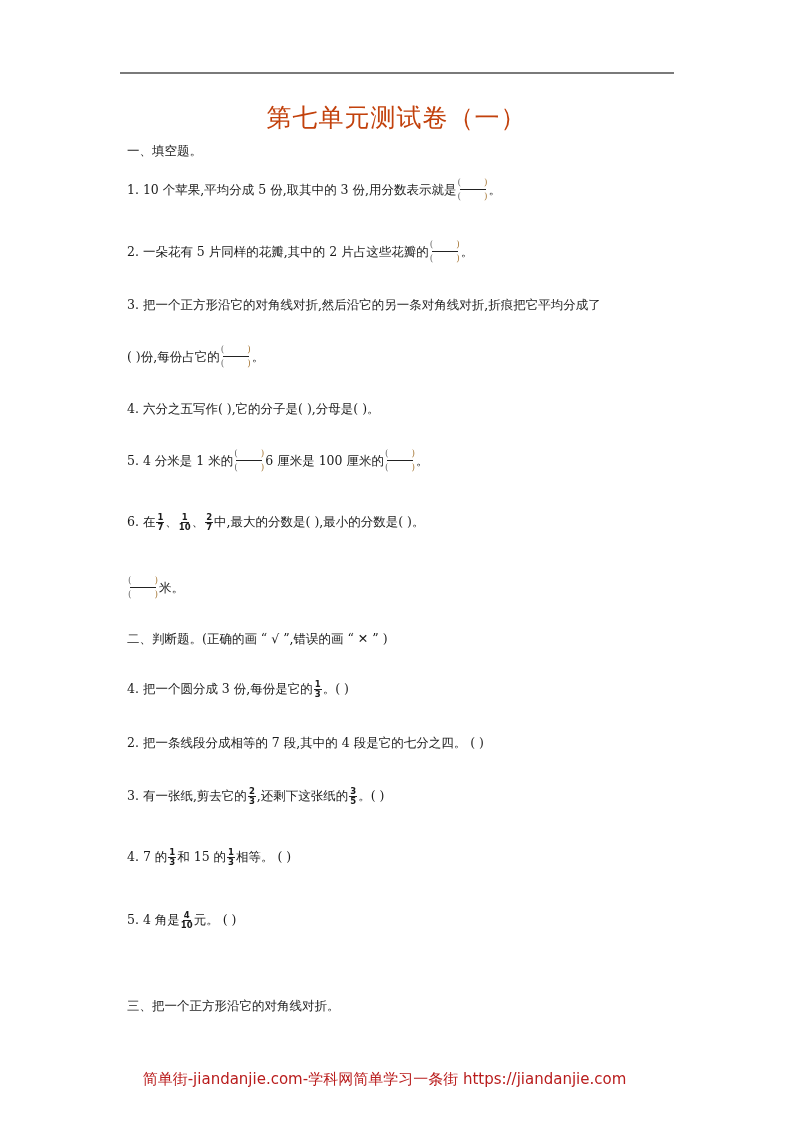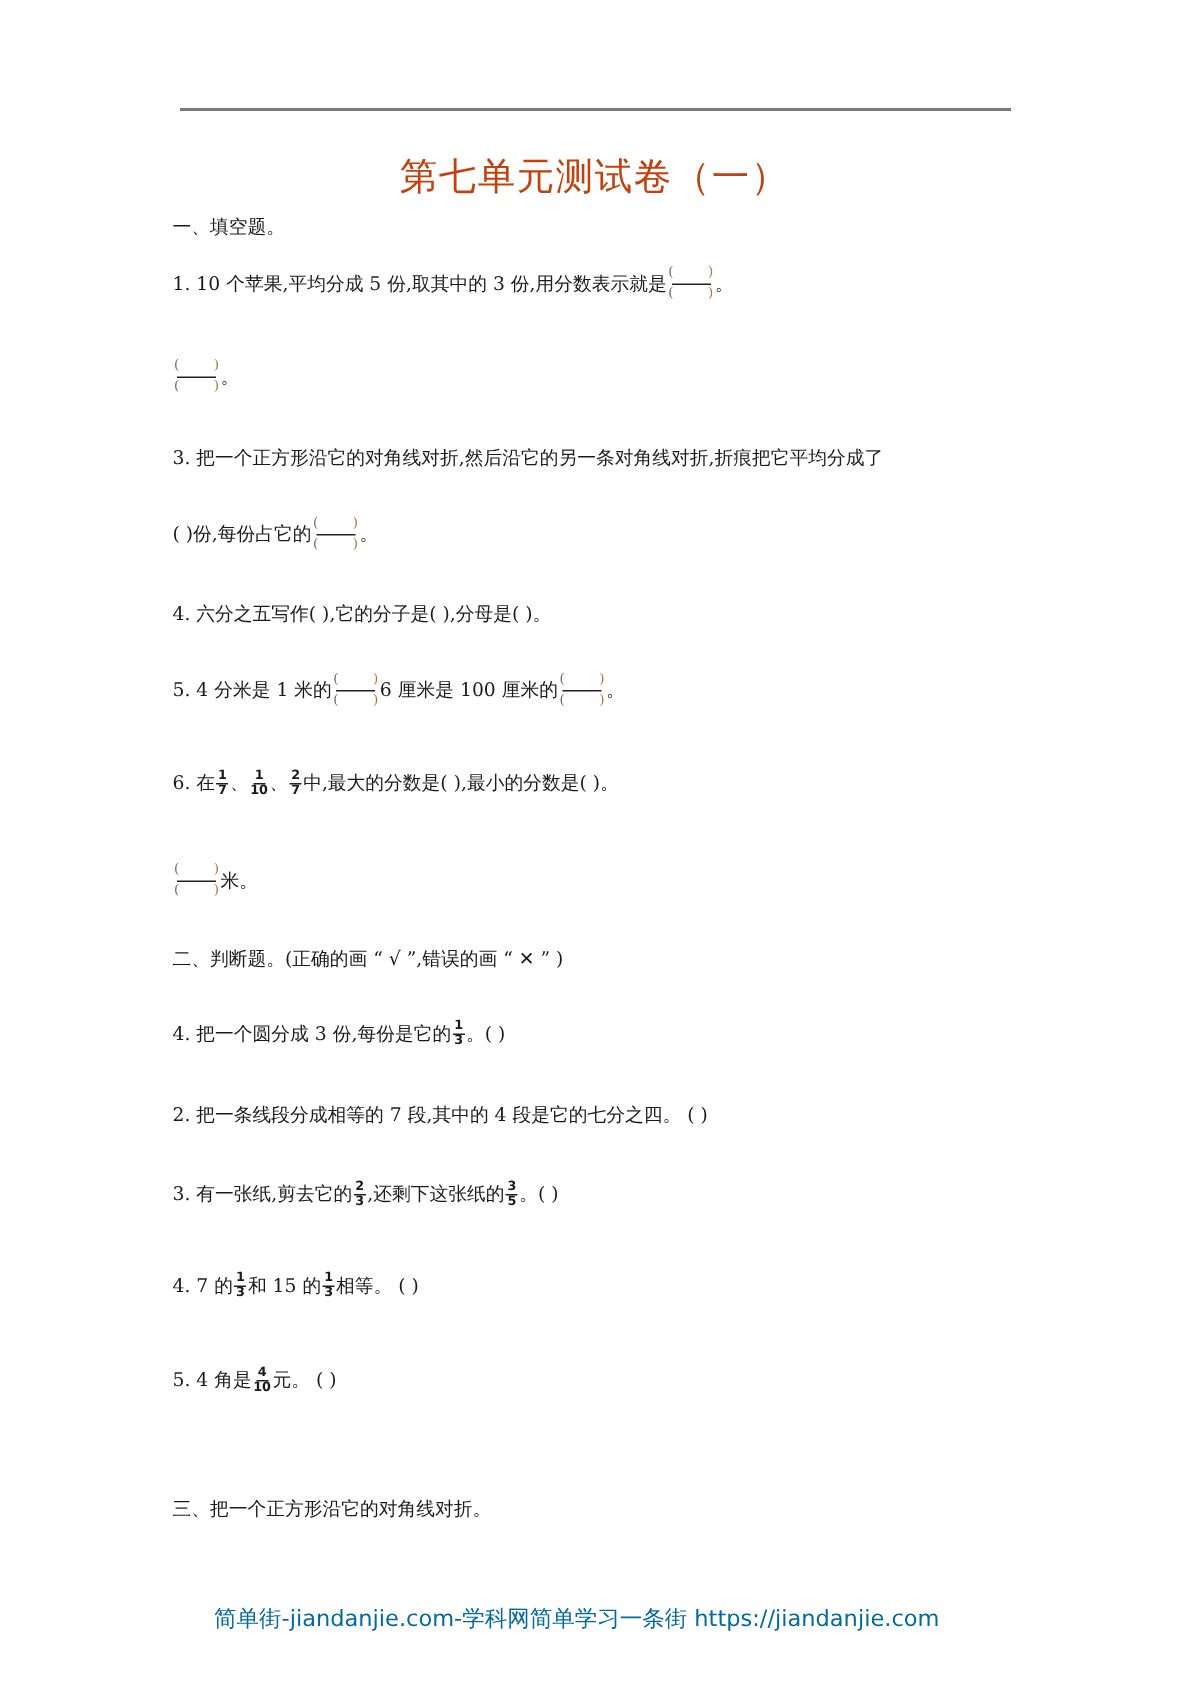--- a/index.html
+++ b/index.html
@@ -1,46 +1,46 @@
 <!DOCTYPE html>
 <html><head>
 <meta charset="utf-8">
 <style>
   html, body { margin: 0; padding: 0; background: #ffffff; }
   body { width: 793px; height: 1122px; position: relative; overflow: hidden;
          font-family: "DejaVu Serif", "Liberation Serif", serif; color: #1a1a1a; }
   .rule { position: absolute; left: 120px; top: 72px; width: 554px; height: 2px; background: #7a7a7a; }
   .title { position: absolute; left: 0; width: 793px; top: 101px; text-align: center;
            font-size: 25px; letter-spacing: 1px; color: #c2410c; }
-  .line { position: absolute; left: 115px; font-size: 12.5px; white-space: nowrap; line-height: 20px; text-align: right; }
+  .line { position: absolute; left: 127px; font-size: 12.5px; white-space: nowrap; line-height: 20px; text-align: right; }
   .frac-blank { display: inline-block; position: relative; width: 30px; height: 24px; vertical-align: middle; margin: 0 1px; }
   .frac-blank .bar { position: absolute; left: 2px; right: 2px; top: 11px; height: 1px; background: #222; }
   .frac-blank .br { position: absolute; font-size: 9px; line-height: 9px; color: #6a6a6a; }
   .frac-blank .tl { left: 0; top: 0; } .frac-blank .tr { right: 0; top: 0; color: #a87a3a; }
   .frac-blank .bl { left: 0; top: 14px; } .frac-blank .brr { right: 0; top: 14px; color: #a87a3a; }
   .frac { display: inline-flex; flex-direction: column; align-items: center; vertical-align: middle;
           font-family: "DejaVu Sans", sans-serif; font-size: 8.5px; line-height: 9px; font-weight: bold; margin: 0 1px; }
   .frac .num { border-bottom: 1px solid #222; padding: 0 1px; }
   .footer { position: absolute; left: 0; width: 769px; top: 1070px; text-align: center;
-            font-family: "DejaVu Sans", sans-serif; font-size: 15px; color: #0369a1; }
+            font-family: "DejaVu Sans", sans-serif; font-size: 15px; color: #b91c1c; }
 </style>
 </head>
 <body>
 
 <div class="rule"></div>
 <div class="title">第七单元测试卷（一）</div>
 
 <div class="line" style="top:141px">一、填空题。</div>
 
 <div class="line" style="top:178px">
   <span>1. 10 个苹果,平均分成 5 份,取其中的 3 份,用分数表示就是</span><span class="frac-blank"><span class="br tl">(</span><span class="br tr">)</span><span class="bar"></span><span class="br bl">(</span><span class="br brr">)</span></span><span>。</span>
 </div>
 
 <div class="line" style="top:240px">
-  <span class="frac-blank"><span class="br tl">(</span><span class="br tr">)</span><span class="bar"></span><span class="br bl">(</span><span class="br brr">)</span></span><span>。</span>
+  <span>2. 一朵花有 5 片同样的花瓣,其中的 2 片占这些花瓣的</span><span class="frac-blank"><span class="br tl">(</span><span class="br tr">)</span><span class="bar"></span><span class="br bl">(</span><span class="br brr">)</span></span><span>。</span>
 </div>
 
 <div class="line" style="top:295px">3. 把一个正方形沿它的对角线对折,然后沿它的另一条对角线对折,折痕把它平均分成了</div>
 <div class="line" style="top:345px">
   <span>(       )份,每份占它的</span><span class="frac-blank"><span class="br tl">(</span><span class="br tr">)</span><span class="bar"></span><span class="br bl">(</span><span class="br brr">)</span></span><span>。</span>
 </div>
 
 <div class="line" style="top:399px">4. 六分之五写作(        ),它的分子是(        ),分母是(        )。</div>
 
 <div class="line" style="top:449px">

